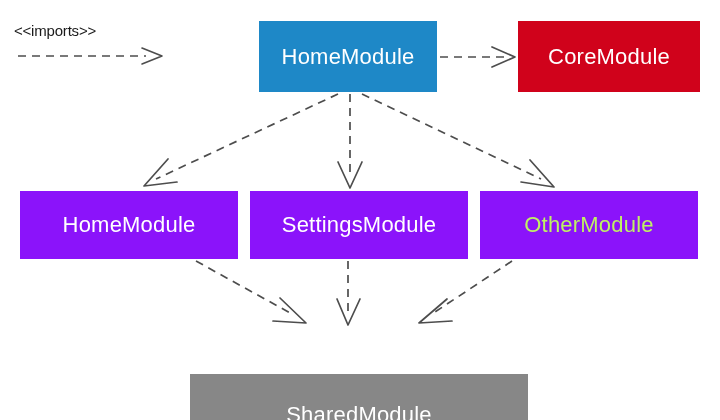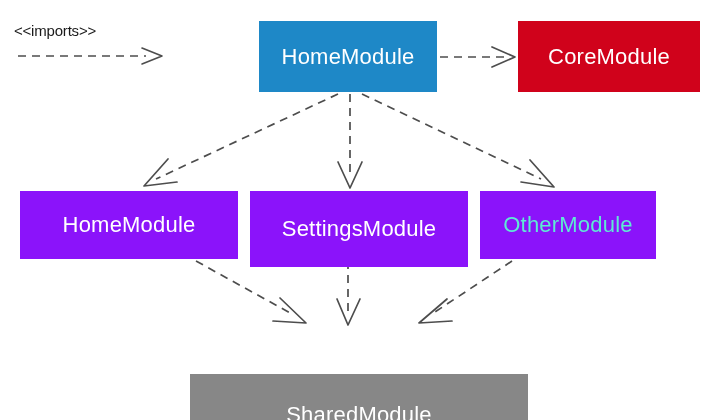--- a/index.html
+++ b/index.html
@@ -118,25 +118,25 @@
   </div>
 
   <div class="node" id="node-home-module" style="left: 20px; top: 191px; width: 218px; height: 68px; background: rgb(139, 19, 250); font-size: 22px; color: rgb(255, 255, 255);">
     <span class="node-label">HomeModule</span>
   </div>
 
   <div class="node" id="node-core-module" style="left: 518px; top: 21px; width: 182px; height: 71px; background: rgb(208, 2, 27); font-size: 22px; color: rgb(255, 255, 255);">
     <span class="node-label">CoreModule</span>
   </div>
 
-  <div class="node" id="node-settings-module" style="left: 250px; top: 191px; width: 218px; height: 76px; background: rgb(139, 19, 250); font-size: 22px; color: rgb(255, 255, 255);">
+  <div class="node" id="node-settings-module" style="left: 250px; top: 191px; width: 218px; height: 68px; background: rgb(139, 19, 250); font-size: 22px; color: rgb(255, 255, 255);">
     <span class="node-label">SettingsModule</span>
   </div>
 
-  <div class="node" id="node-other-module" style="left: 480px; top: 191px; width: 176px; height: 68px; background: rgb(139, 19, 250); font-size: 22px; color: #5eead4;">
+  <div class="node" id="node-other-module" style="left: 480px; top: 191px; width: 218px; height: 68px; background: rgb(139, 19, 250); font-size: 22px; color: #bef264;">
     <span class="node-label">OtherModule</span>
   </div>
 
   <div class="node" id="node-shared-module" style="left: 190px; top: 326px; width: 338px; height: 82px; background: rgb(135, 135, 135); font-size: 22px; color: rgb(255, 255, 255); margin-top: 48px;">
     <span class="node-label">SharedModule</span>
   </div>
 
 </div>
 
 </body></html>

